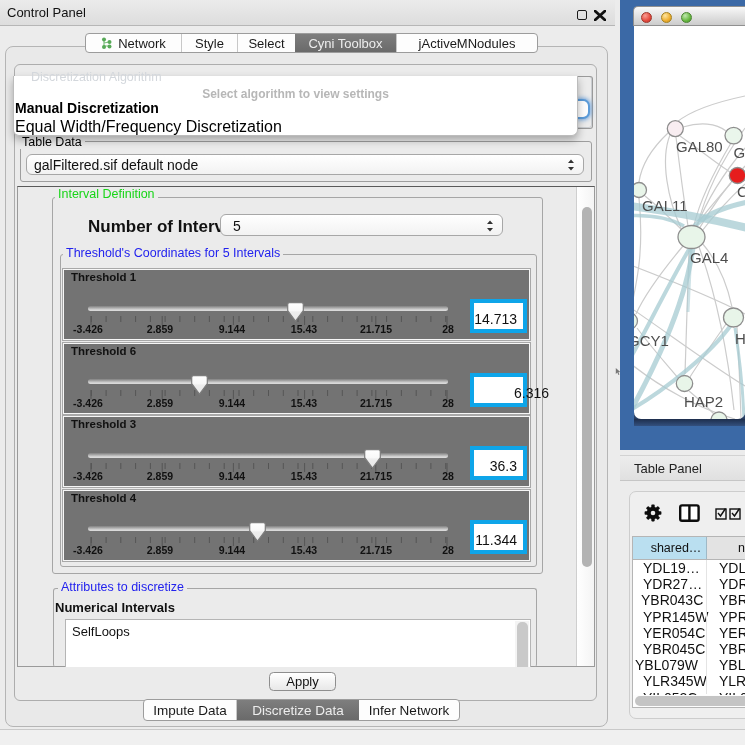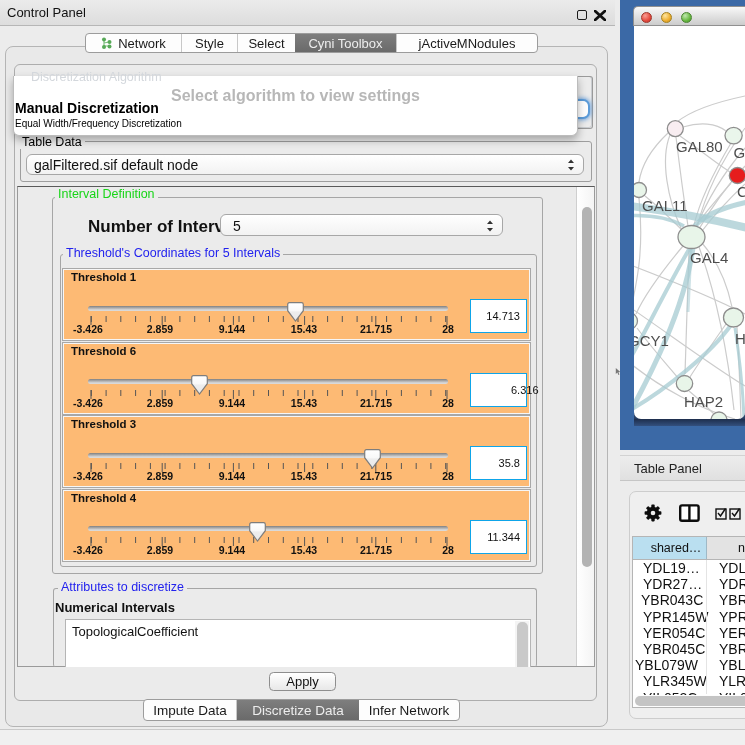--- a/index.html
+++ b/index.html
@@ -4,22 +4,22 @@
 <style>
 * { margin:0; padding:0; box-sizing:border-box; }
 html,body { width:745px; height:745px; overflow:hidden; }
 body { font-family:"Liberation Sans", sans-serif; background:#ececec; position:relative; }
 .abs { position:absolute; }
 .seg { display:flex; align-items:center; justify-content:center; height:100%; color:#1a1a1a; }
 .segdark { background:linear-gradient(#7e7e7e,#6a6a6a); color:#ededed; }
 .groupbox { position:absolute; border:1px solid #a6a6a6; border-radius:3px; }
 .gtitle { position:absolute; font-size:12.5px; background:#ebebeb; padding:0 3px; white-space:nowrap; }
 .combo { position:absolute; background:linear-gradient(#ffffff,#f2f2f2); border:1px solid #a7a7a7; border-radius:6px; font-size:14px; color:#111; }
-.vbox { position:absolute; width:57px; height:34px; background:#fff; border:1px solid #0ea5e9; font-size:11px; color:#111; text-align:right; padding-right:6px; line-height:32px; }
-.tpanel { position:absolute; left:62px; width:469px; height:73px; border:1px solid #a8a8a8; background:#fdba74; box-shadow:inset 0 0 0 1px #f6f6f6;text-decoration:underline; }
+.vbox { position:absolute; width:57px; height:34px; background:#fff; border:4px solid #0ea5e9; font-size:14px; color:#111; text-align:right; padding-right:6px; line-height:32px; }
+.tpanel { position:absolute; left:62px; width:469px; height:73px; border:1px solid #a8a8a8; background:#737373; box-shadow:inset 0 0 0 1px #f6f6f6;text-decoration:underline; }
 .ptitle { position:absolute; left:8px; top:2px; font-weight:700; font-size:11.5px; color:#111; }
 .track { position:absolute; left:25px; top:36.5px; width:360px; height:5px; border-radius:2.5px; background:linear-gradient(#808080,#cfcfcf 70%,#dedede); }
 .tlab { position:absolute; top:54px; transform:translateX(-50%); font-size:10.5px; font-weight:700; color:#111; }
 </style>
 </head>
 <body>
 
 <div class="abs" style="left:0;top:0;width:615px;height:26px;background:linear-gradient(#ebebeb,#dddddd);border-bottom:1px solid #b6b6b6;"></div>
 <div class="abs" style="left:7px;top:5px;font-size:13px;color:#111;">Control Panel</div>
 <div class="abs" style="left:577px;top:10px;width:10px;height:10px;border:1.6px solid #1c1c1c;border-radius:2px;"></div>
@@ -46,23 +46,23 @@
   <div class="seg segdark" style="width:101px;">Cyni Toolbox</div>
   <div class="seg" style="width:141px;border-left:1px solid #c8c8c8;">jActiveMNodules</div>
 </div>
 
 <div class="groupbox" style="left:20px;top:76px;width:572px;height:52px;border-color:#c9ccd0;"></div>
 <div class="abs" style="left:578px;top:76px;width:15px;height:53px;border:1px solid #9a9a9a;border-left:none;border-radius:0 3px 3px 0;"></div>
 <div class="abs" style="left:578px;top:99px;width:12px;height:20px;background:#fdfdfd;border:2px solid #5b9bd8;border-left:none;border-radius:0 7px 7px 0;box-shadow:0 0 4px 1px rgba(80,145,215,.8);"></div>
 
 <div class="abs" style="left:13px;top:76px;width:565px;height:60px;background:#ffffff;border:1px solid #bcbcbc;border-top:none;border-radius:0 0 6px 6px;box-shadow:0 4px 9px rgba(0,0,0,0.30);z-index:7;"></div>
 <div class="abs" style="left:31px;top:70px;font-size:12.5px;color:#d3d7dc;z-index:8;">Discretization Algorithm</div>
-<div class="abs" style="left:13px;top:87px;width:565px;text-align:center;font-size:16px;font-weight:700;color:#b7b7b7;z-index:8;">Select algorithm to view settings</div>
+<div class="abs" style="left:13px;top:87px;width:565px;text-align:center;font-size:12px;font-weight:700;color:#b7b7b7;z-index:8;">Select algorithm to view settings</div>
 <div class="abs" style="left:15px;top:100px;font-size:14px;font-weight:700;color:#000;z-index:8;">Manual Discretization</div>
-<div class="abs" style="left:15px;top:117.5px;font-size:10px;color:#000;z-index:8;">Equal Width/Frequency Discretization</div>
+<div class="abs" style="left:15px;top:117.5px;font-size:16px;color:#000;z-index:8;">Equal Width/Frequency Discretization</div>
 
 <div class="groupbox" style="left:20px;top:141px;width:572px;height:41px;border-color:#9e9e9e;"></div>
 <div class="gtitle" style="left:19px;top:135px;background:#ebebeb;">Table Data</div>
 <div class="combo" style="left:26px;top:154px;width:558px;height:21px;">
   <span style="position:absolute;left:7px;top:2px;">galFiltered.sif default node</span>
   <svg style="position:absolute;right:8px;top:4px;" width="8" height="12" viewBox="0 0 8 12">
       <path d="M1 4 L4 0.5 L7 4 Z M1 8 L4 11.5 L7 8 Z" fill="#333"></path>
     </svg>
 </div>
 
@@ -247,21 +247,21 @@
       <path d="M2.5 0.7 L14.5 0.7 Q16.3 0.7 16.3 2.5 L16.3 8.7 L8.5 19 L0.7 8.7 L0.7 2.5 Q0.7 0.7 2.5 0.7 Z" fill="url(#thg415)" stroke="#7d7d7d" stroke-width="1.2"></path>
       <defs>
         <linearGradient id="thg415" x1="0" y1="0" x2="0" y2="1">
           <stop offset="0" stop-color="#ffffff"></stop>
           <stop offset="0.45" stop-color="#f8f8f8"></stop>
           <stop offset="0.5" stop-color="#ededed"></stop>
           <stop offset="1" stop-color="#e9e9e9"></stop>
         </linearGradient>
       </defs>
     </svg>
-  <div class="vbox" style="left:407px;top:30px;">35.8</div>
+  <div class="vbox" style="left:407px;top:30px;">36.3</div>
 </div>
 <div class="tpanel" style="top:488.5px;">
   <div class="ptitle">Threshold 4</div>
   <div class="track"></div>
   <svg style="position:absolute;left:24px;top:47px;" width="362" height="10" viewBox="0 0 362 10">
       <g stroke="#555" stroke-width="1">
         <line x1="4.3" y1="0" x2="4.3" y2="6"></line>
         <line x1="19.1" y1="0" x2="19.1" y2="6"></line>
         <line x1="33.8" y1="0" x2="33.8" y2="6"></line>
         <line x1="48.6" y1="0" x2="48.6" y2="6"></line>
@@ -311,21 +311,21 @@
         </linearGradient>
       </defs>
     </svg>
   <div class="vbox" style="left:407px;top:30px;">11.344</div>
 </div>
 
 <div class="groupbox" style="left:53px;top:588px;width:484px;height:79px;border-bottom:none;"></div>
 <div class="gtitle" style="left:58px;top:580px;color:#2222ee;">Attributes to discretize</div>
 <div class="abs" style="left:55px;top:599.5px;font-size:13px;font-weight:700;color:#111;">Numerical Intervals</div>
 <div class="abs" style="left:65px;top:619px;width:466px;height:48px;background:#fff;border:1px solid #b5b5b5;border-bottom:none;overflow:hidden;font-size:13px;color:#111;padding-top:4px;">
-  <div style="padding-left:6px;height:16.8px;line-height:16.8px;">TopologicalCoefficient</div>
+  <div style="padding-left:6px;height:16.8px;line-height:16.8px;">SelfLoops</div>
   <div style="position:absolute;right:1px;top:1px;width:14px;height:60px;background:#f4f4f4;"></div>
   <div style="position:absolute;right:2.5px;top:2px;width:11px;height:60px;background:#c9c9c9;border-radius:5px;"></div>
 </div>
 
 <div class="abs" style="left:269px;top:672px;width:67px;height:19px;background:linear-gradient(#ffffff,#e8e8e8);border:1px solid #8e8e8e;border-radius:4.5px;font-size:13px;color:#111;text-align:center;line-height:17px;">Apply</div>
 
 <div class="abs" style="left:143px;top:699px;width:317px;height:22px;background:#fdfdfd;border:1px solid #9c9c9c;border-radius:4px;display:flex;font-size:13.5px;overflow:hidden;">
   <div class="seg" style="width:93px;border-right:1px solid #c8c8c8;">Impute Data</div>
   <div class="seg segdark" style="width:122px;">Discretize Data</div>
   <div class="seg" style="width:100px;">Infer Network</div>

